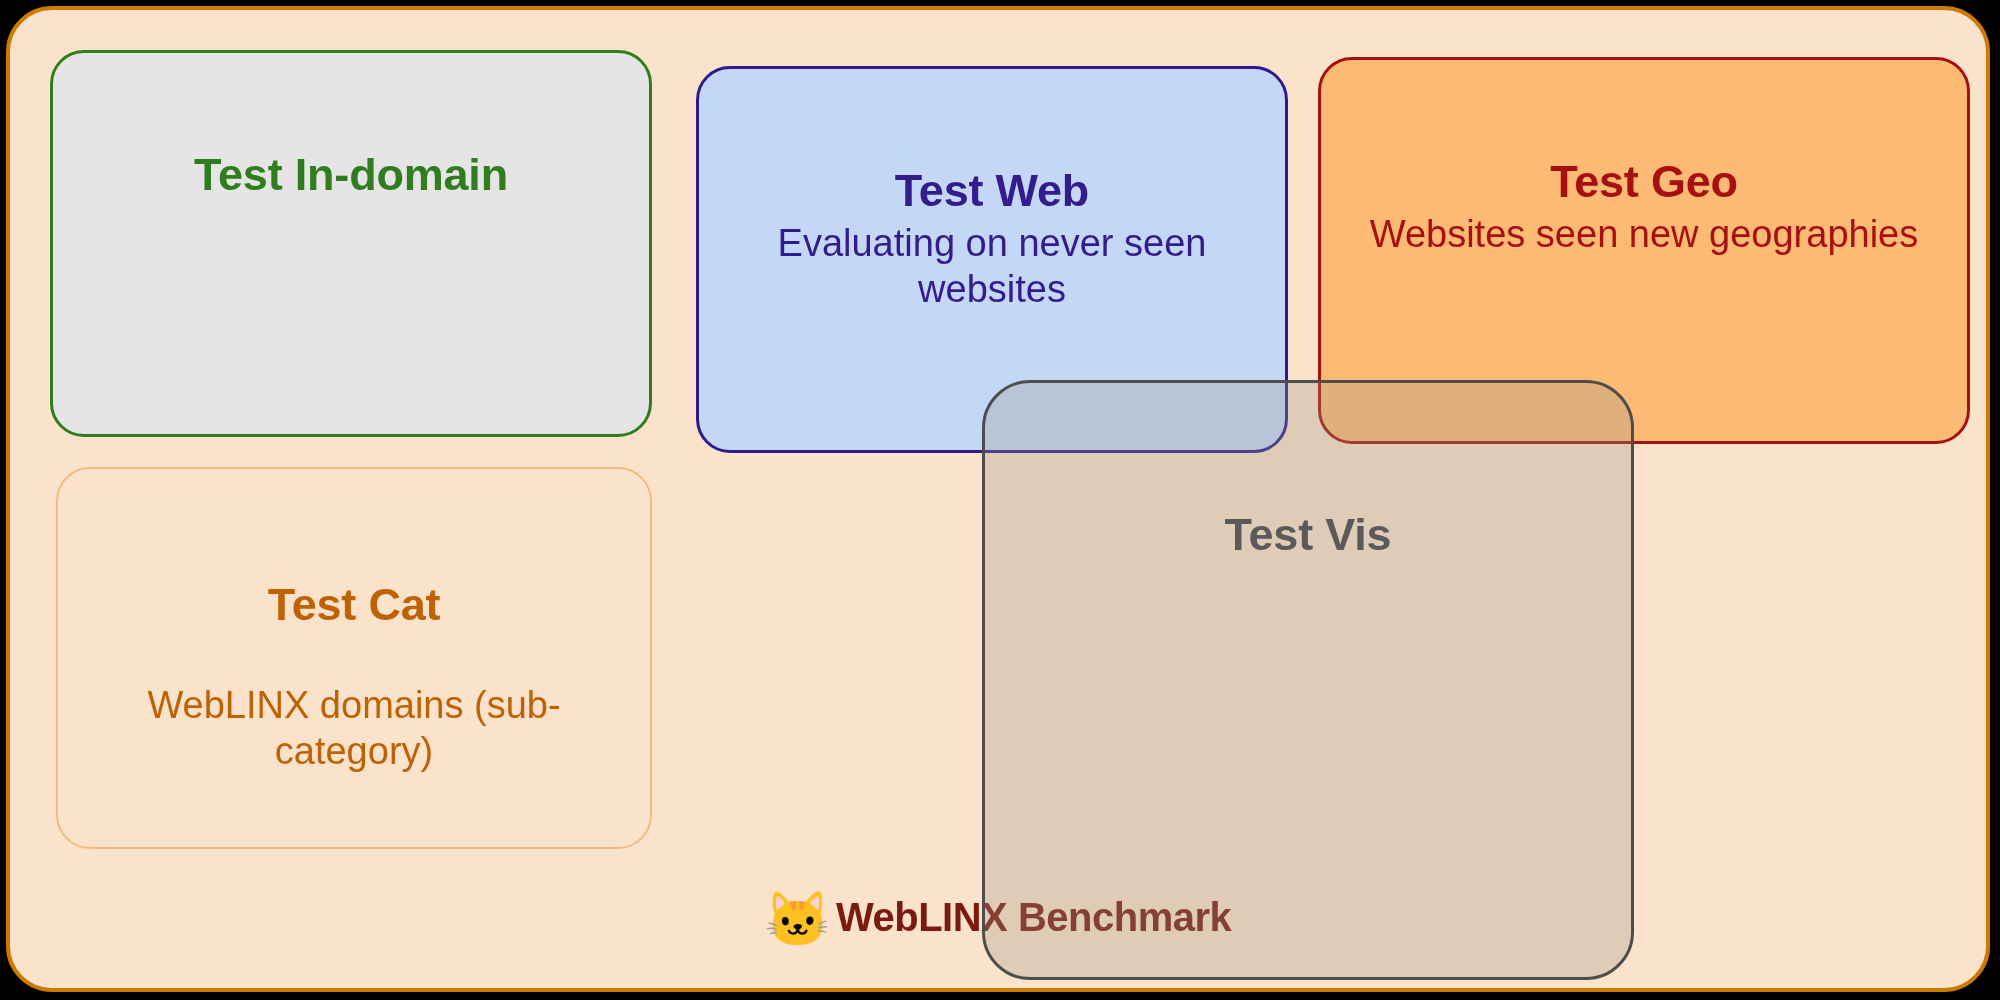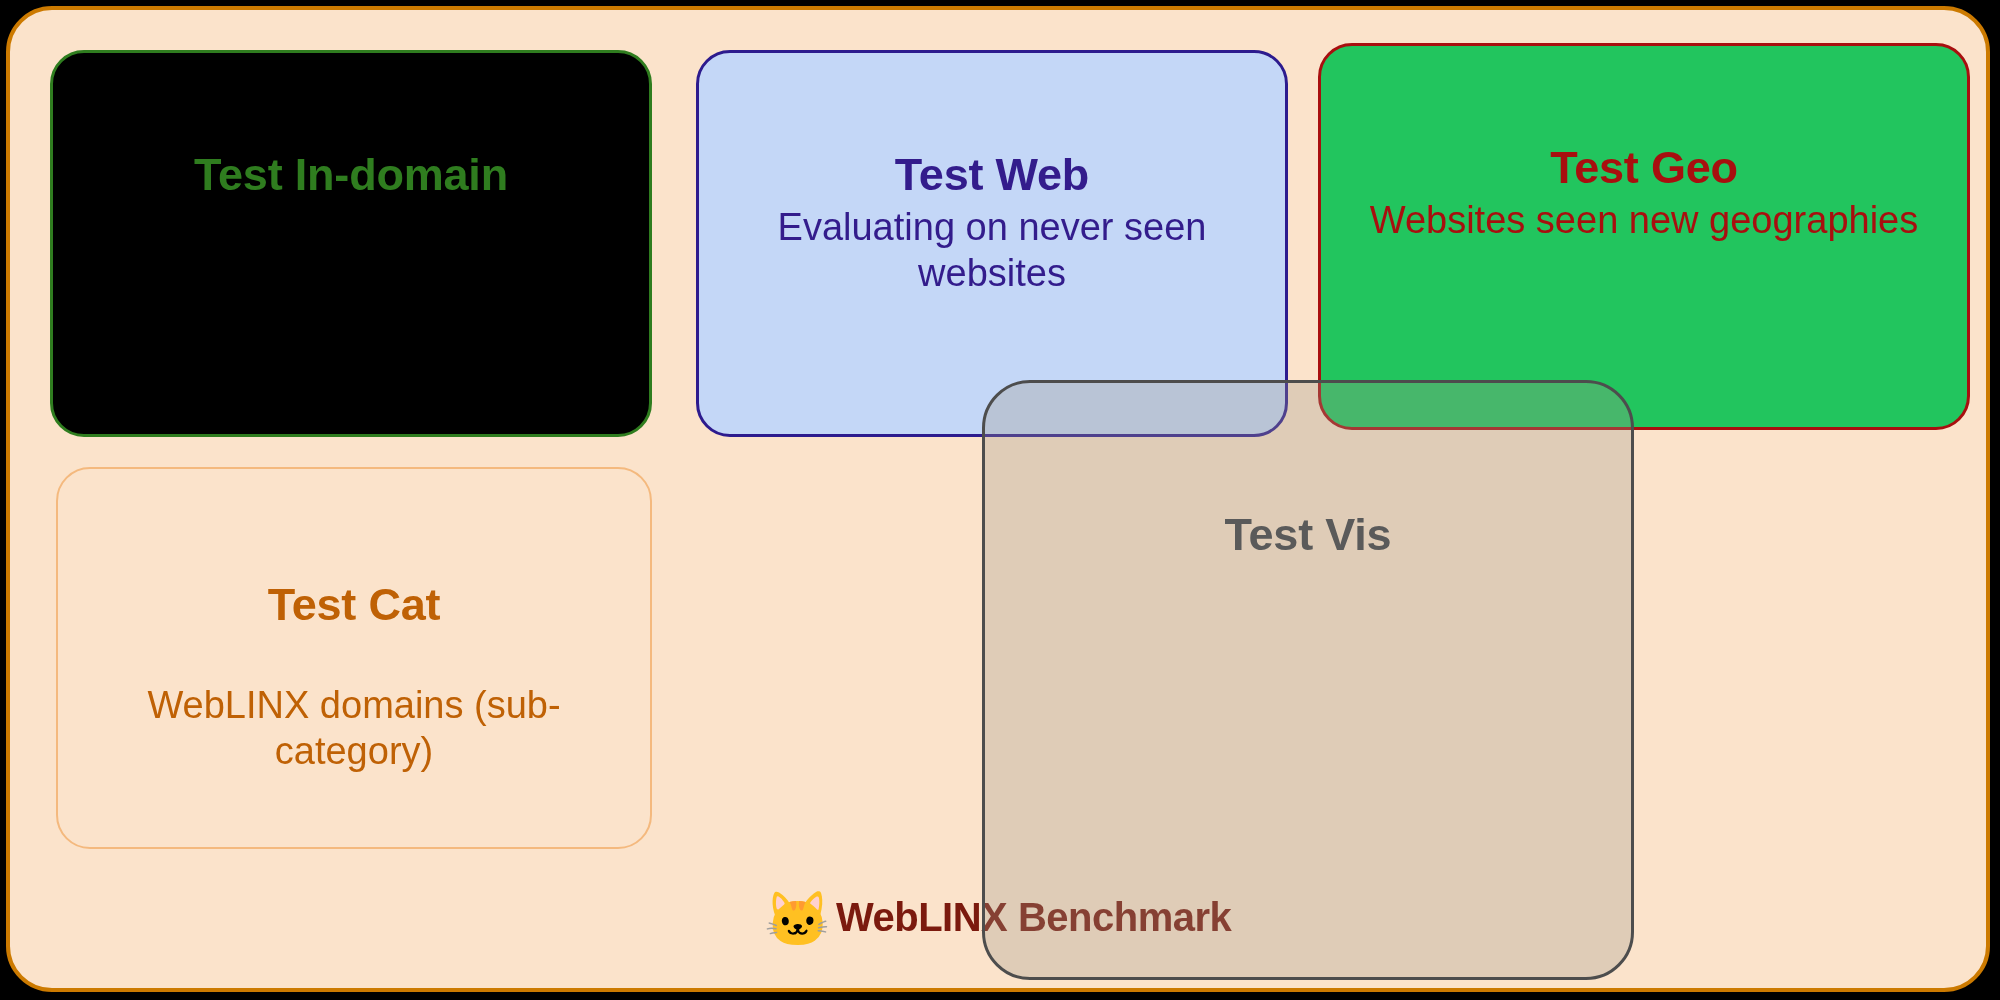--- a/index.html
+++ b/index.html
@@ -62,49 +62,49 @@
     margin: 0;
     max-width: 100%;
   }
 
   
   #card-in-domain {
     left: 40px;
     top: 40px;
     width: 602px;
     height: 387px;
-    background: #000000;
+    background: #e5e5e5;
     border: 3px solid #2F7D1F;
     justify-content: flex-start;
     padding-top: 98px;
   }
   #card-in-domain .split-title,
   #card-in-domain .split-desc { color: #2F7D1F; }
 
   
   #card-web {
     left: 686px;
-    top: 40px;
+    top: 56px;
     width: 592px;
     height: 387px;
     background: #C4D7F7;
     border: 3px solid #2D1B8E;
     justify-content: flex-start;
     padding-top: 98px;
   }
   #card-web .split-title,
   #card-web .split-desc { color: #331C8C; }
 
   
   #card-geo {
     left: 1308px;
-    top: 33px;
+    top: 47px;
     width: 652px;
     height: 387px;
-    background: #22c55e;
+    background: #fdba74;
     border: 3px solid #A80F0F;
     justify-content: flex-start;
     padding-top: 98px;
   }
   #card-geo .split-title,
   #card-geo .split-desc { color: #A80F0F; }
 
   
   #card-cat {
     left: 46px;

